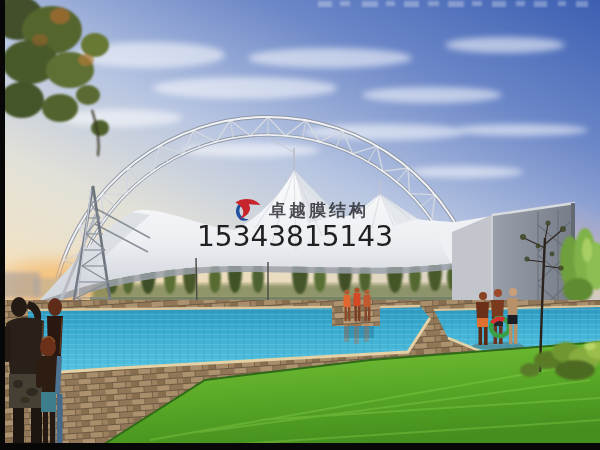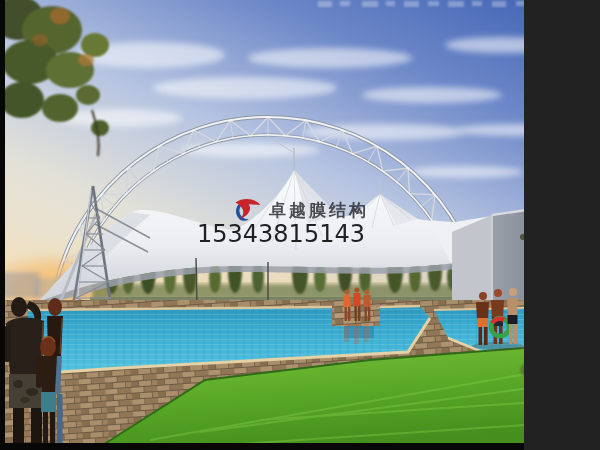--- a/index.html
+++ b/index.html
@@ -1,21 +1,21 @@
 <!DOCTYPE html>
 <html><head>
 <meta charset="utf-8">
 <style>
   html,body{margin:0;padding:0;background:#222;}
-  #stage{position:relative;width:524px;height:450px;overflow:hidden;font-family:"DejaVu Sans",sans-serif;background:#7dd3fc;}
+  #stage{position:relative;width:600px;height:450px;overflow:hidden;font-family:"DejaVu Sans",sans-serif;background:#7dd3fc;}
   #scene{position:absolute;left:0;top:0;}
   #wm{position:absolute;left:197px;top:193px;width:230px;pointer-events:none;}
   #wm-logo{position:absolute;left:33px;top:2px;width:34px;height:30px;}
   #wm-company{position:absolute;left:72px;top:6px;font-size:17px;letter-spacing:3px;color:rgba(38,38,44,0.82);font-weight:bold;white-space:nowrap;}
-  #wm-phone{position:absolute;left:0;top:27px;font-size:24px;letter-spacing:0px;color:rgba(14,14,16,0.92);font-weight:500;white-space:nowrap;}
+  #wm-phone{position:absolute;left:0;top:27px;font-size:28px;letter-spacing:0px;color:rgba(14,14,16,0.92);font-weight:500;white-space:nowrap;}
 </style>
 </head>
 <body>
 
 <div id="stage">
 <svg id="scene" width="600" height="450" viewBox="0 0 600 450">
   <defs>
     <linearGradient id="skyG" x1="1" y1="0" x2="0.15" y2="1">
       <stop offset="0" stop-color="#3c5fb2"></stop>
       <stop offset="0.28" stop-color="#6d88c8"></stop>

